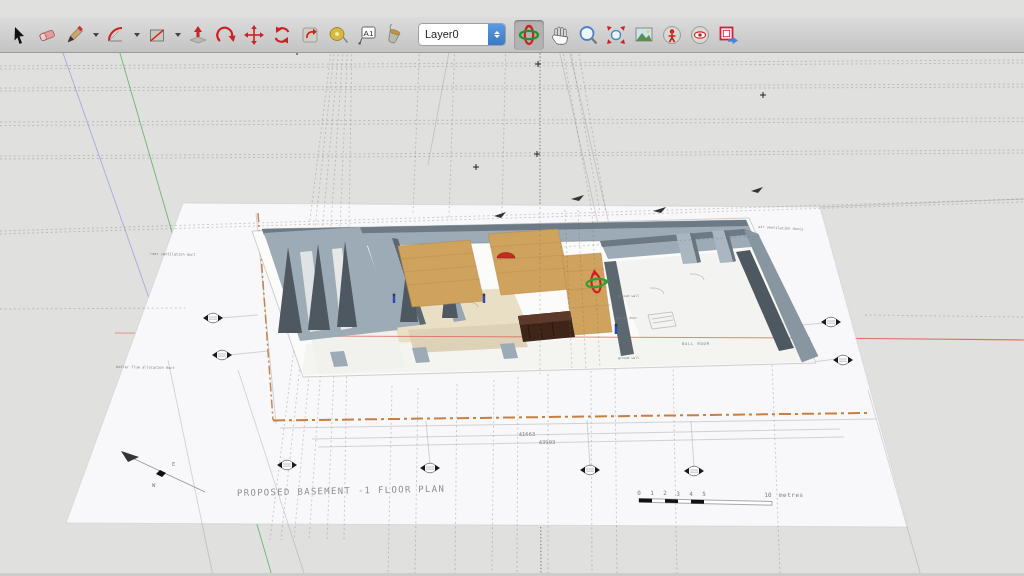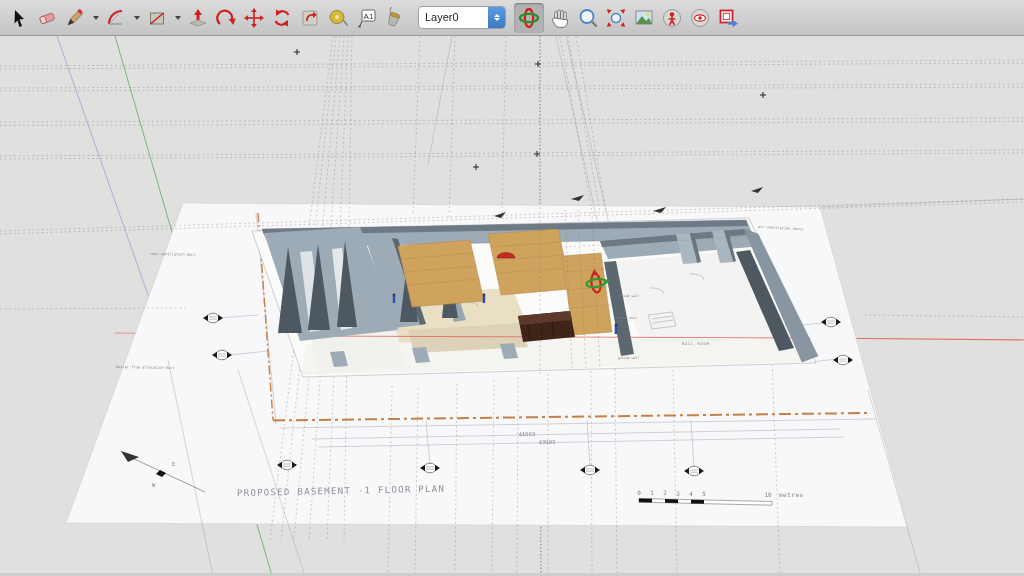--- a/index.html
+++ b/index.html
@@ -1,19 +1,19 @@
 <!DOCTYPE html>
 <html style="--bg: #e0e0de; --toolbar_top: #dcdcdc; --toolbar_bottom: #c4c4c4; --toolbar_border: #9b9b9b; --active_tool_bg: #b2b2b2; --combo_btn: #5a9ae0; --sheet: #f8f8fa; --wall: #9dabb6; --wall_dark: #5d6770; --wall_top: #6d7984; --wall_shadow: #4e5861; --brick: #cfa25e; --brick_line: #b5894a; --floor_beige: #e9dfc5; --floor_white: #f3f3f1; --object_red: #c42b1f; --wood_dark: #3f2418; --wood_top: #5c392a; --axis_red: #e06055; --axis_green: #57a857; --axis_blue: #9aa3dd; --guide: #6a6a6a; --ink: #8f9094; --orange: #c2722e; --figure_blue: #2a4bb5;"><head>
 <meta charset="utf-8">
 <style>
   html,body{margin:0;padding:0;}
   body{width:1024px;height:576px;overflow:hidden;background:var(--bg,#e0e0de);
        font-family:"Liberation Sans",sans-serif;position:relative;}
   
-  #toolbar{position:absolute;top:0;left:0;width:1024px;height:36px;
+  #toolbar{position:absolute;top:17px;left:0;width:1024px;height:36px;
     background:linear-gradient(var(--toolbar_top,#dcdcdc),var(--toolbar_bottom,#c4c4c4));
     border-bottom:1px solid var(--toolbar_border,#9b9b9b);
     display:flex;align-items:center;padding-left:7px;box-sizing:border-box;z-index:5;}
   .tbtn{width:24px;height:30px;display:flex;align-items:center;justify-content:center;
     flex:0 0 auto;margin-right:4px;border-radius:4px;}
   .tbtn.active{background:var(--active_tool_bg,#b2b2b2);
     box-shadow:inset 0 1px 2px rgba(0,0,0,.35);width:30px;}
   .caret{flex:0 0 auto;width:9px;height:30px;display:flex;align-items:center;justify-content:center;margin-right:4px;}
   .caret i{display:block;width:0;height:0;border-left:3.5px solid transparent;
     border-right:3.5px solid transparent;border-top:4.5px solid #444;}

